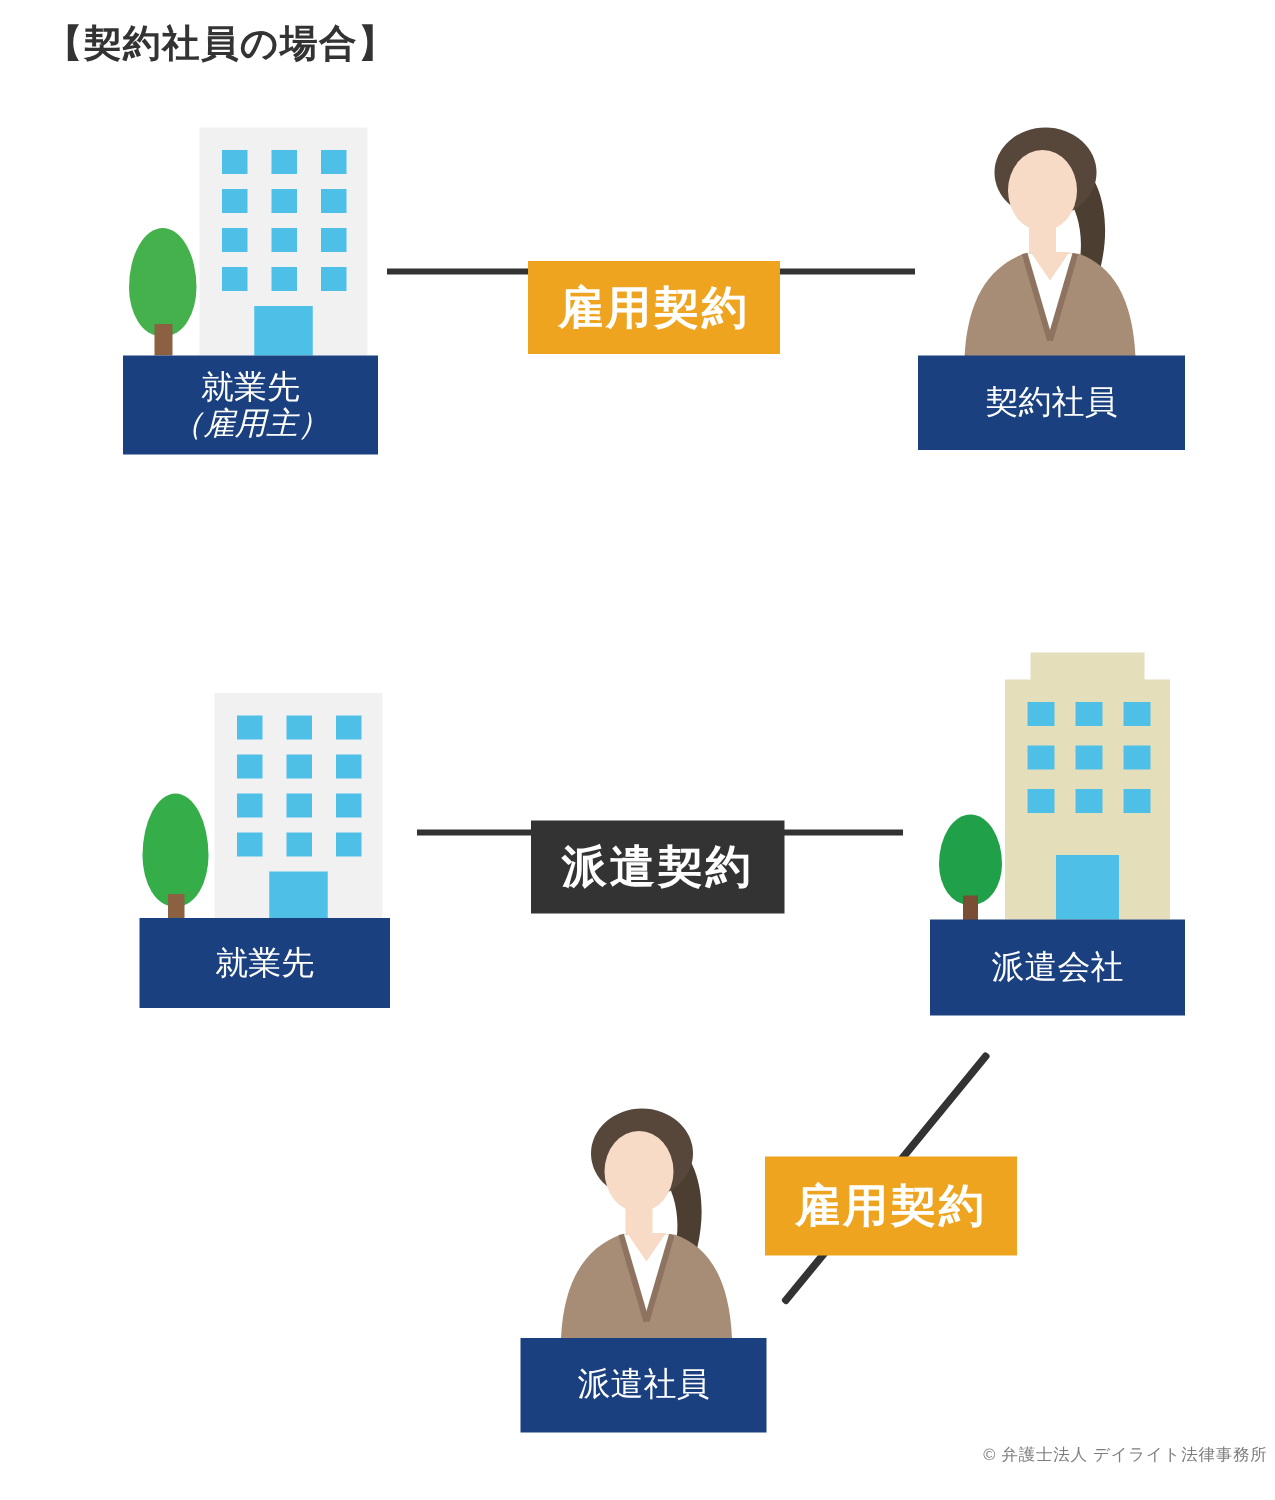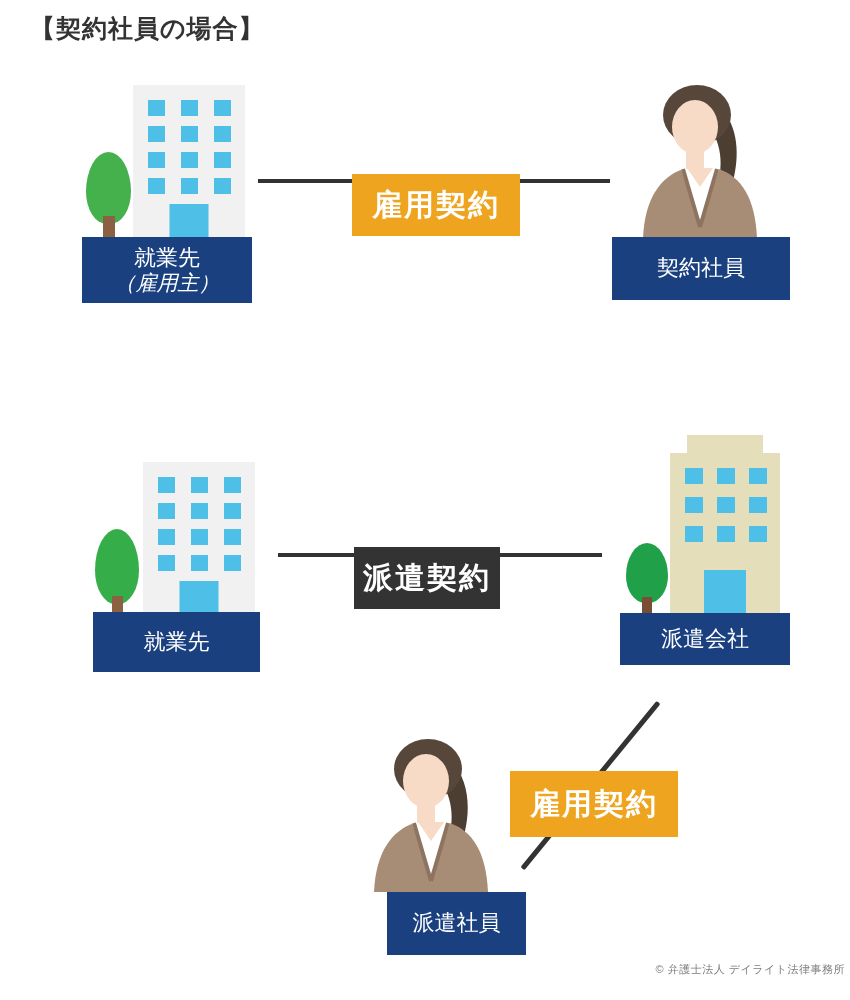--- a/index.html
+++ b/index.html
@@ -132,21 +132,21 @@
     </div>
     <div class="door" style="width:39px;height:33px;"></div>
   </div>
 
   <div class="plate" style="left:93px;top:612px;width:167px;height:60px;">
     <span class="l1">就業先</span>
   </div>
 
   <div class="hline" style="left:278px;top:553px;width:324px;"></div>
 
-  <div class="cbox dark" style="left:354px;top:523px;width:146px;height:62px;">派遣契約</div>
+  <div class="cbox dark" style="left:354px;top:523px;width:169px;height:62px;">派遣契約</div>
 
   <div class="tree">
     <div class="crown" style="left:626px;top:543px;width:42px;height:60px;background:var(--tree3);"></div>
     <div class="trunk" style="left:642px;top:597px;width:10px;height:17px;background:#7a4e35;"></div>
   </div>
 
   <div class="roof" style="left:687px;top:435px;width:76px;height:20px;"></div>
   <div class="bldg cream" style="left:670px;top:453px;width:110px;height:160px;">
     <div class="windows nine">
       <div class="win"></div>
@@ -155,39 +155,39 @@
       <div class="win"></div>
         <div class="win"></div>
         <div class="win"></div>
       <div class="win"></div>
         <div class="win"></div>
         <div class="win"></div>
     </div>
     <div class="door" style="width:42px;height:43px;"></div>
   </div>
 
-  <div class="plate" style="left:620px;top:613px;width:170px;height:52px;">
+  <div class="plate" style="left:620px;top:613px;width:170px;height:64px;">
     <span class="l1">派遣会社</span>
   </div>
 
   <div class="dline" style="left:483px;top:783px;width:215px;"></div>
 
   <svg class="person" style="left:368px;top:731px;" width="126" height="161" viewBox="0 0 126 161">
     <path d="M80,28 C100,44 103,74 97,100 C94,114 86,127 75,122 C85,102 89,72 72,50 Z" fill="#4c3e31"></path>
     <ellipse cx="60" cy="38" rx="34" ry="30" fill="#57473a"></ellipse>
     <ellipse cx="58" cy="50" rx="23" ry="27" fill="#f7dbc6"></ellipse>
     <rect x="49" y="68" width="18" height="26" fill="#f7dbc6"></rect>
     <path d="M6,161 C8,120 24,100 46,92 L82,92 C104,100 118,120 120,161 Z" fill="#a78c76"></path>
     <path d="M44,92 L63,150 L82,92 Z" fill="#ffffff"></path>
     <path d="M50,91 L63,110 L76,91 Z" fill="#f7dbc6"></path>
     <path d="M46,92 L63,150" stroke="#8e7460" stroke-width="4" fill="none"></path>
     <path d="M80,92 L63,150" stroke="#8e7460" stroke-width="4" fill="none"></path>
   </svg>
 
   <div class="cbox orange" style="left:510px;top:747px;width:168px;height:66px;">雇用契約</div>
 
-  <div class="plate" style="left:347px;top:892px;width:139px;height:63px;margin-left:40px;">
+  <div class="plate" style="left:347px;top:892px;width:164px;height:63px;">
     <span class="l1">派遣社員</span>
   </div>
 
   <div class="copyright">© 弁護士法人 デイライト法律事務所</div>
 
 </div>
 
 </body></html>

